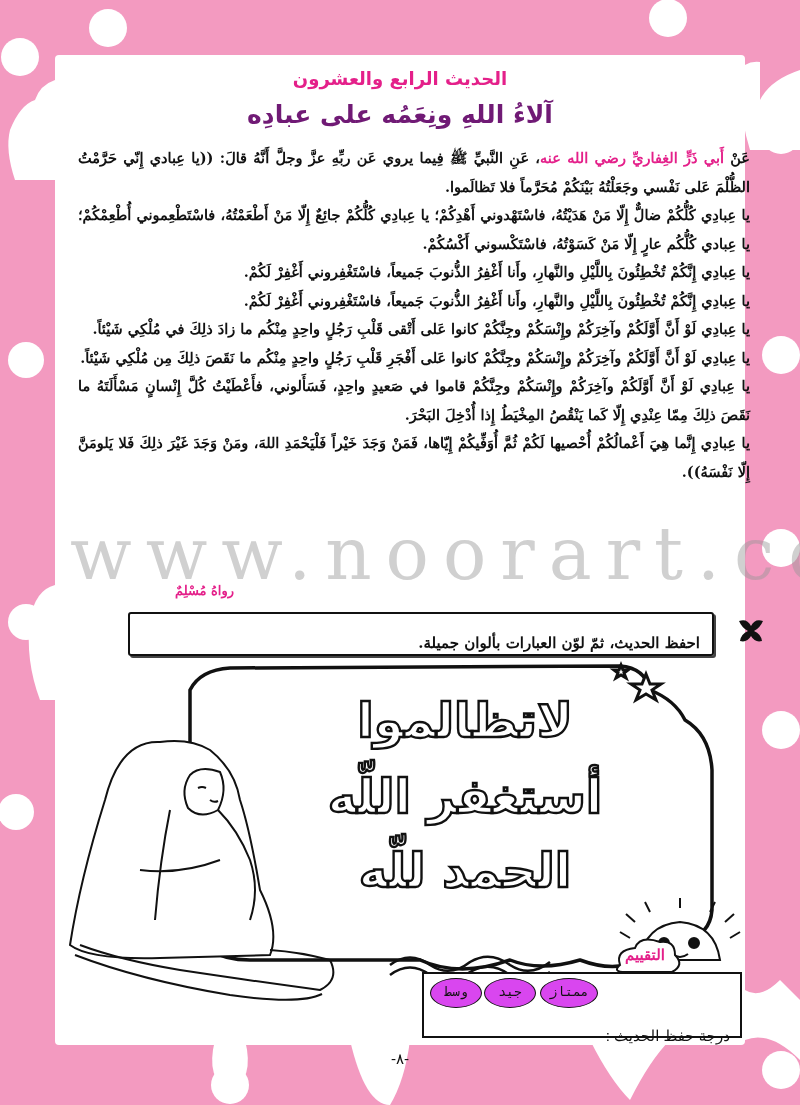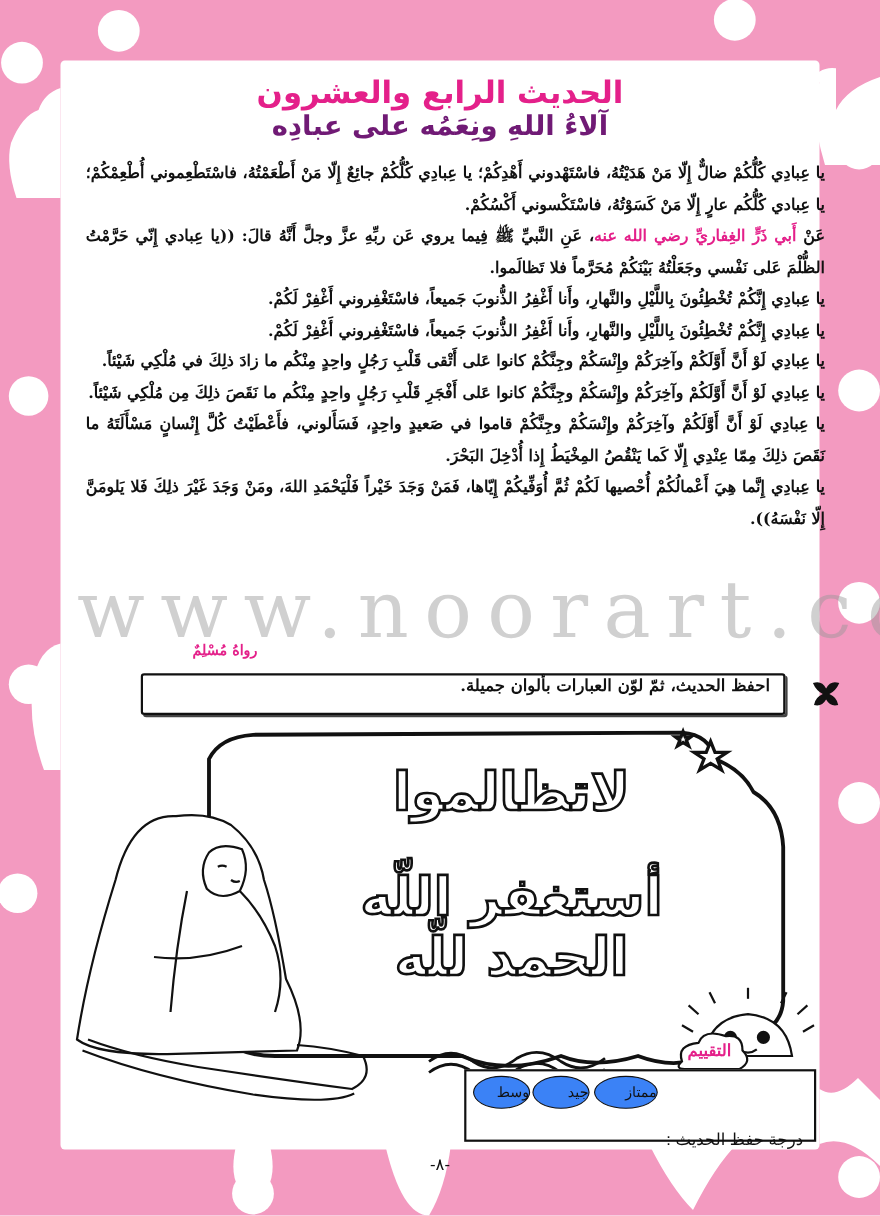--- a/index.html
+++ b/index.html
@@ -11,21 +11,21 @@
   }
   .border-layer { position: absolute; inset: 0; pointer-events: none; }
   .page {
     position: absolute;
     left: 55px; top: 55px; width: 690px; height: 990px;
     background: #ffffff;
     border-radius: 4px;
   }
   .title-1 {
     position: absolute; top: 68px; left: 0; width: 800px;
-    text-align: center; color: #e4208a; font-size: 28px; font-weight: bold;
+    text-align: center; color: #e4208a; font-size: 18px; font-weight: bold;
     direction: rtl;
   }
   .title-2 {
     position: absolute; top: 100px; left: 0; width: 800px;
     text-align: center; color: #701a75; font-size: 25px; font-weight: bold;
     direction: rtl;
   }
   .hadith {
     position: absolute; top: 144px; left: 78px; width: 672px;
     direction: rtl; text-align: justify;
@@ -43,50 +43,50 @@
     position: absolute; top: 512px; left: 70px; width: 740px;
     font-family: "DejaVu Serif", serif;
     font-size: 72px; letter-spacing: 14px; color: rgba(150,150,150,0.45);
     white-space: nowrap; pointer-events: none;
   }
   .instruction-row { position: absolute; top: 612px; left: 128px; width: 636px; height: 38px; }
   .instruction-box {
     position: absolute; left: 0; top: 0; width: 586px; height: 38px;
     border: 2px solid #111; border-radius: 3px; box-shadow: 2px 2px 0 #444;
     direction: rtl; font-family: "DejaVu Serif", serif;
-    font-size: 15px; font-weight: bold; padding: 0 12px; color: #111;
+    font-size: 15px; font-weight: bold; padding: 20px 12px; color: #111;
   }
   .butterfly { position: absolute; right: 0; top: 6px; width: 26px; height: 26px; }
   .drawing { position: absolute; left: 60px; top: 660px; width: 700px; height: 360px; }
   .phrase {
     position: absolute; left: 270px; width: 390px; text-align: center;
     direction: rtl; font-size: 48px; font-weight: bold;
     color: #fff; -webkit-text-stroke: 2.4px #111;
     font-family: "DejaVu Sans", sans-serif; letter-spacing: 2px;
   }
   .phrase.p1 { top: 692px; }
-  .phrase.p2 { top: 768px; margin-top: 20px; }
+  .phrase.p2 { top: 768px; }
   .phrase.p3 { top: 842px; }
   .eval-label {
     position: absolute; left: 625px; top: 946px;
     color: #e4208a; font-weight: bold; font-size: 15px; direction: rtl;
     font-family: "DejaVu Serif", serif;
   }
   .grade-box {
     position: absolute; left: 422px; top: 972px; width: 320px; height: 66px;
     border: 2.5px solid #111; background: #fff;
   }
   .grade-label {
     position: absolute; right: 10px; top: 8px; direction: rtl;
     font-size: 15px; color: #111; font-family: Liberation Sans, sans-serif; margin-top: 45px;
   }
   .grade-opt {
     position: absolute; top: 4px; height: 30px; border: 1.5px solid #111;
-    border-radius: 50%; font-size: 13px; text-align: right; line-height: 27px;
-    font-family: Liberation Sans, sans-serif; color: #111; background: #3b82f6;
+    border-radius: 50%; font-size: 13px; text-align: center; line-height: 27px;
+    font-family: Liberation Mono, monospace; color: #111; background: #d946ef;
   }
   .grade-opt.o1 { left: 116px; width: 58px; }
   .grade-opt.o2 { left: 60px; width: 52px; }
   .grade-opt.o3 { left: 6px; width: 52px; }
   .page-num {
     position: absolute; top: 1050px; left: 380px; width: 40px; text-align: center;
     font-size: 15px; color: #111; font-family: "DejaVu Serif", serif;
   }
 </style>
 </head>
@@ -121,25 +121,25 @@
     <path d="M745,990 Q760,1000 780,980 L800,1000 L800,1060 Q770,1030 745,1040 Z"></path>
   </g>
 </svg>
 
 <div class="page"></div>
 
 <div class="title-1">الحديث الرابع والعشرون</div>
 <div class="title-2">آلاءُ اللهِ ونِعَمُه على عبادِه</div>
 
 <div class="hadith">
-  <p>يا عِبادِي كُلُّكُمْ ضالٌّ إِلّا مَنْ هَدَيْتُهُ، فاسْتَهْدوني أَهْدِكُمْ؛ يا عِبادِي كُلُّكُمْ جائِعٌ إِلّا مَنْ أَطْعَمْتُهُ، فاسْتَطْعِموني أُطْعِمْكُمْ؛ يا عِبادي كُلُّكُم عارٍ إِلّا مَنْ كَسَوْتُهُ، فاسْتَكْسوني أَكْسُكُمْ.</p>
   <p>
     <span>عَنْ</span>
     <span class="pink">أَبي ذَرٍّ الغِفاريِّ رضي الله عنه</span><span>، عَنِ النَّبيِّ ﷺ فِيما يروي عَن ربِّهِ عزَّ وجلَّ أَنَّهُ قالَ: ((يا عِبادي إِنّي حَرَّمْتُ الظُّلْمَ عَلى نَفْسي وجَعَلْتُهُ بَيْنَكُمْ مُحَرَّماً فلا تَظالَموا.</span>
   </p>
+  <p>يا عِبادِي كُلُّكُمْ ضالٌّ إِلّا مَنْ هَدَيْتُهُ، فاسْتَهْدوني أَهْدِكُمْ؛ يا عِبادِي كُلُّكُمْ جائِعٌ إِلّا مَنْ أَطْعَمْتُهُ، فاسْتَطْعِموني أُطْعِمْكُمْ؛ يا عِبادي كُلُّكُم عارٍ إِلّا مَنْ كَسَوْتُهُ، فاسْتَكْسوني أَكْسُكُمْ.</p>
   <p>يا عِبادِي إِنَّكُمْ تُخْطِئُونَ بِاللَّيْلِ والنَّهارِ، وأَنا أَغْفِرُ الذُّنوبَ جَميعاً، فاسْتَغْفِروني أَغْفِرْ لَكُمْ.</p>
   <p>يا عِبادِي إِنَّكُمْ تُخْطِئُونَ بِاللَّيْلِ والنَّهارِ، وأَنا أَغْفِرُ الذُّنوبَ جَميعاً، فاسْتَغْفِروني أَغْفِرْ لَكُمْ.</p>
   <p>يا عِبادِي لَوْ أَنَّ أَوَّلَكُمْ وآخِرَكُمْ وإِنْسَكُمْ وجِنَّكُمْ كانوا عَلى أَتْقى قَلْبِ رَجُلٍ واحِدٍ مِنْكُم ما زادَ ذلِكَ في مُلْكِي شَيْئاً.</p>
   <p>يا عِبادِي لَوْ أَنَّ أَوَّلَكُمْ وآخِرَكُمْ وإِنْسَكُمْ وجِنَّكُمْ كانوا عَلى أَفْجَرِ قَلْبِ رَجُلٍ واحِدٍ مِنْكُم ما نَقَصَ ذلِكَ مِن مُلْكِي شَيْئاً.</p>
   <p>يا عِبادِي لَوْ أَنَّ أَوَّلَكُمْ وآخِرَكُمْ وإِنْسَكُمْ وجِنَّكُمْ قاموا في صَعيدٍ واحِدٍ، فَسَأَلوني، فأَعْطَيْتُ كُلَّ إِنْسانٍ مَسْأَلَتَهُ ما نَقَصَ ذلِكَ مِمّا عِنْدِي إِلّا كَما يَنْقُصُ المِخْيَطُ إِذا أُدْخِلَ البَحْرَ.</p>
   <p>يا عِبادِي إِنَّما هِيَ أَعْمالُكُمْ أُحْصيها لَكُمْ ثُمَّ أُوَفِّيكُمْ إِيّاها، فَمَنْ وَجَدَ خَيْراً فَلْيَحْمَدِ اللهَ، ومَنْ وَجَدَ غَيْرَ ذلِكَ فَلا يَلومَنَّ إِلّا نَفْسَهُ)).</p>
 </div>
 
 <div class="narr">رواهُ مُسْلِمٌ</div>
 

